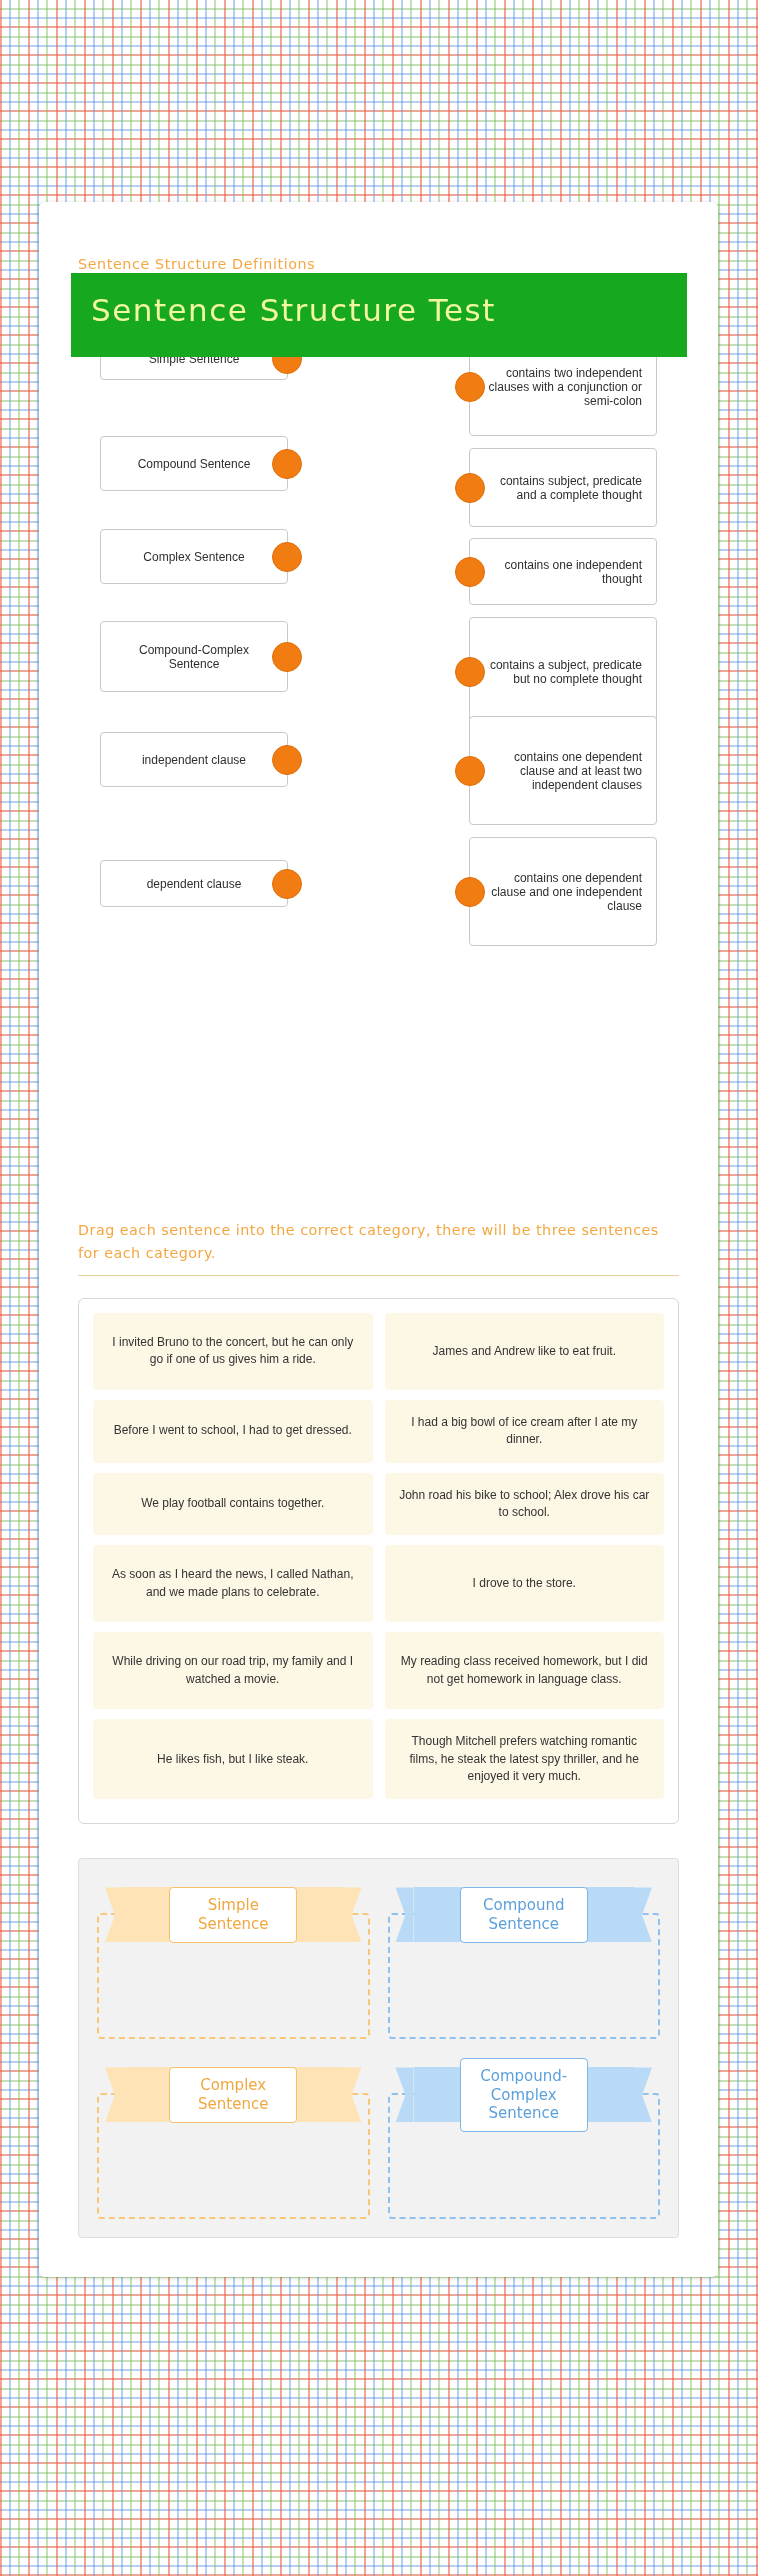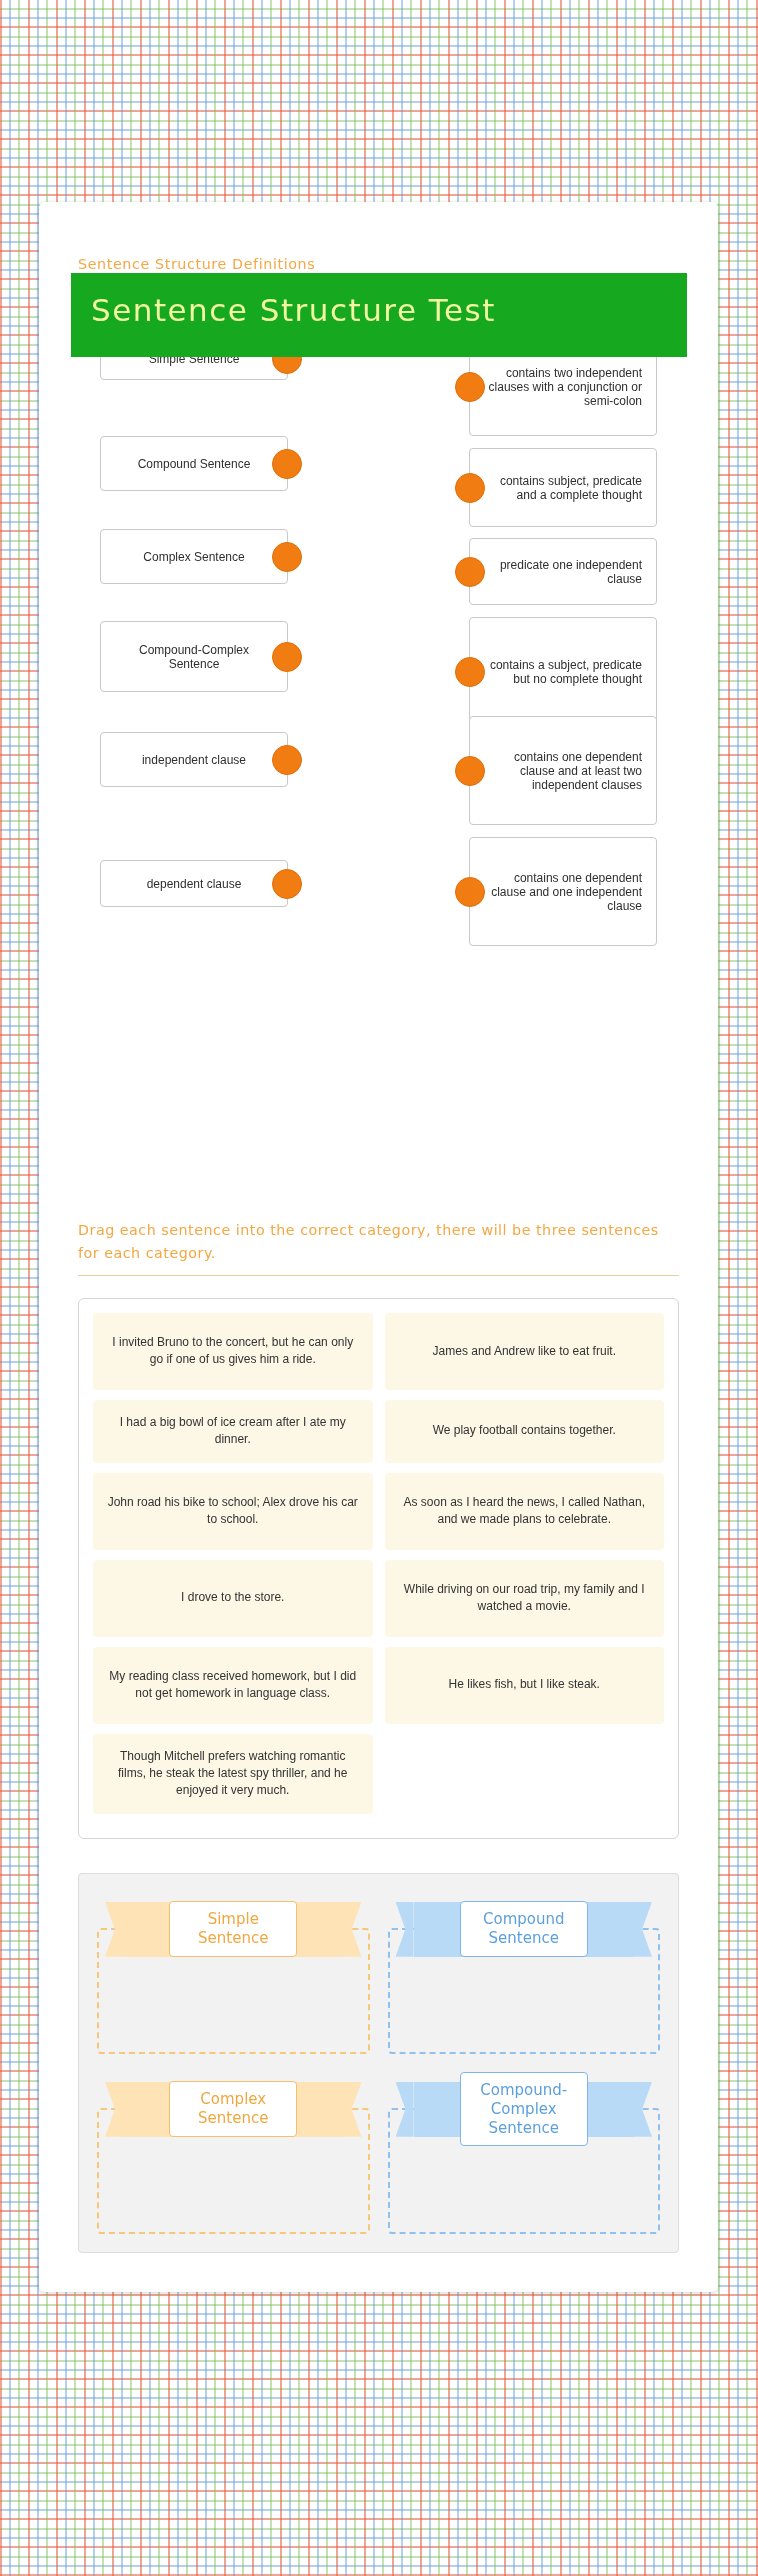--- a/index.html
+++ b/index.html
@@ -270,21 +270,21 @@
       <div class="right-col">
         <div class="match-item" style="top:0px; height:99px;">
           <span>contains two independent clauses with a conjunction or semi-colon</span>
           <span class="dot"></span>
         </div>
         <div class="match-item" style="top:111px; height:79px;">
           <span>contains subject, predicate and a complete thought</span>
           <span class="dot"></span>
         </div>
         <div class="match-item" style="top:201px; height:67px;">
-          <span>predicate one independent clause</span>
+          <span>contains one independent thought</span>
           <span class="dot"></span>
         </div>
         <div class="match-item" style="top:280px; height:110px;">
           <span>contains a subject, predicate but no complete thought</span>
           <span class="dot"></span>
         </div>
         <div class="match-item" style="top:379px; height:109px;">
           <span>contains one dependent clause and at least two independent clauses</span>
           <span class="dot"></span>
         </div>
@@ -294,20 +294,21 @@
         </div>
       </div>
     </div>
 
     <div class="drag-head">Drag each sentence into the correct category, there will be three sentences for each category.</div>
 
     <div class="sentence-box">
       <div class="sentence-card tall-1">I invited Bruno to the concert, but he can only go if one of us gives him a ride.</div>
       <div class="sentence-card tall-1">James and Andrew like to eat fruit.</div>
 
+      <div class="sentence-card h2">Before I went to school, I had to get dressed.</div>
       <div class="sentence-card h2">I had a big bowl of ice cream after I ate my dinner.</div>
 
       <div class="sentence-card h2">We play football contains together.</div>
       <div class="sentence-card h2">John road his bike to school; Alex drove his car to school.</div>
 
       <div class="sentence-card tall-1">As soon as I heard the news, I called Nathan, and we made plans to celebrate.</div>
       <div class="sentence-card h2">I drove to the store.</div>
 
       <div class="sentence-card tall-1">While driving on our road trip, my family and I watched a movie.</div>
       <div class="sentence-card tall-1">My reading class received homework, but I did not get homework in language class.</div>

